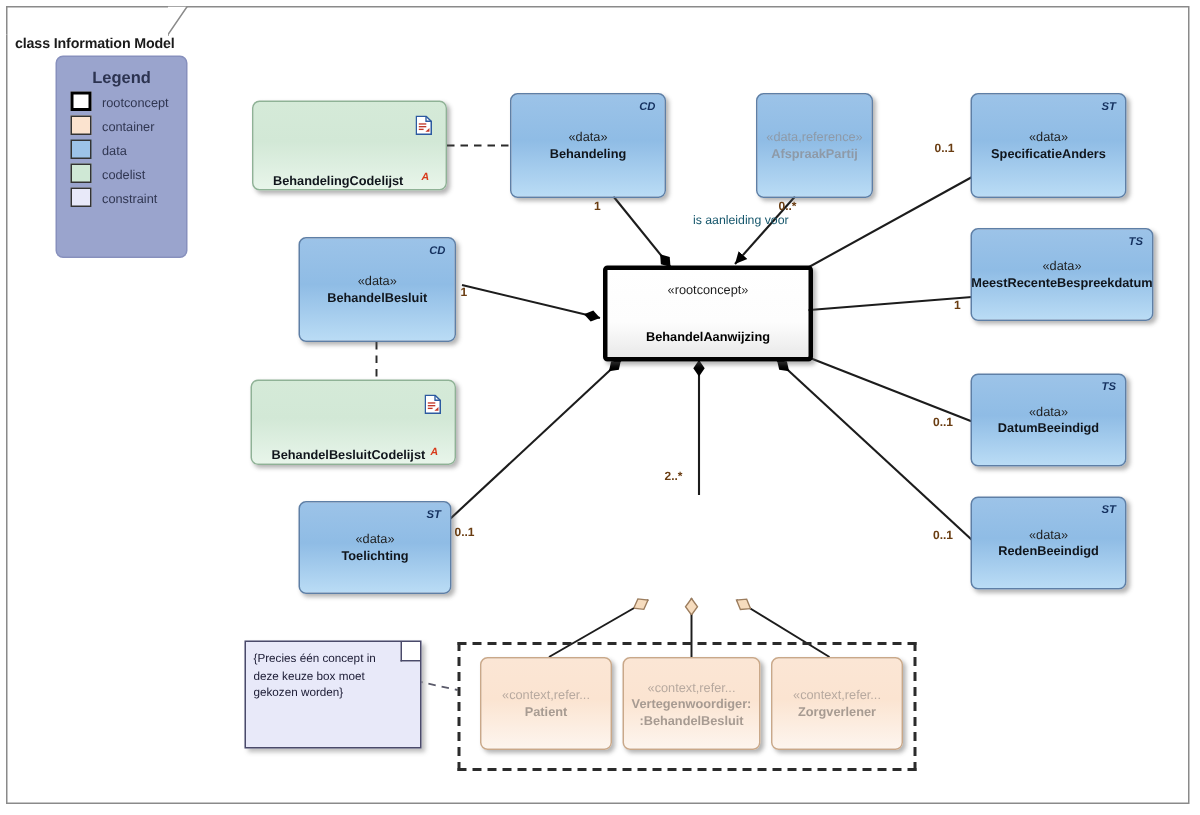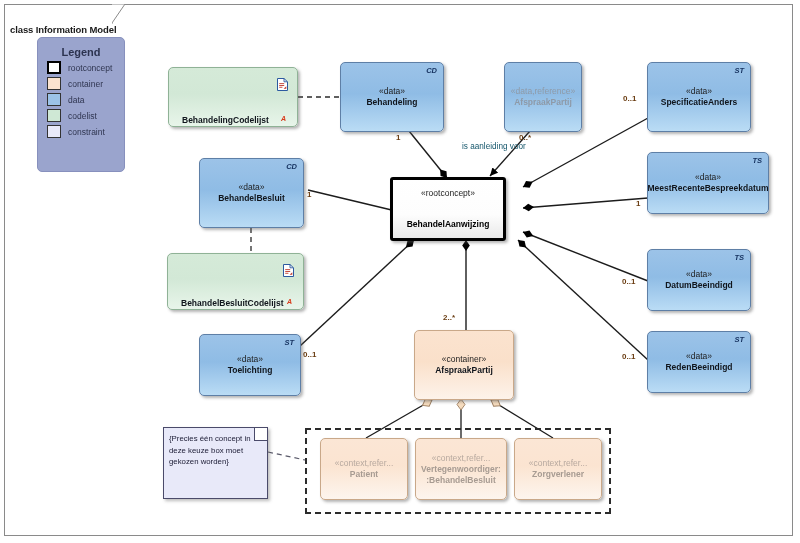--- a/index.html
+++ b/index.html
@@ -176,21 +176,21 @@
     right: 11px; bottom: 4px;
     font-size: 7px;
     font-style: italic;
     font-weight: bold;
     color: #d83a1a;
   }
   
   #note {
     position: absolute;
     left: 163px; top: 427px;
-    width: 105px; height: 72px;
+    width: 118px; height: 72px;
     background: #e8e9f9;
     border: 1px solid #4a4a6a;
     box-sizing: border-box;
     box-shadow: 2px 2px 3px rgba(90,90,90,0.4);
   }
   #note-text {
     font-size: 7.8px;
     line-height: 11.5px;
     color: #1a1a33;
     padding: 5px 6px 0 5px;
@@ -357,21 +357,21 @@
         <path d="M7,0.5 L7,3.8 L10.5,3.8" fill="none" stroke="#2c5aa0" stroke-width="0.9"></path>
         <rect x="2.2" y="5.2" width="5" height="0.9" fill="#c0392b"></rect>
         <rect x="2.2" y="7" width="5" height="0.9" fill="#c0392b"></rect>
         <rect x="2.2" y="8.8" width="3.2" height="0.9" fill="#c0392b"></rect>
         <path d="M6.6,10.8 L9.3,10.8 L9.3,8.3 Z" fill="#c0392b"></path>
       </svg>
     </span>
     <span class="a-mark">A</span>
   </div>
 
-  <div class="node rootconcept" style="left:390px; top:177px; width:116px; height:64px;gap:20px;">
+  <div class="node rootconcept" style="left:402px; top:177px; width:140px; height:64px;gap:20px;">
     <div class="stereo">«rootconcept»</div>
     <div class="nname">BehandelAanwijzing</div>
   </div>
 
   <div class="node data" style="left:647px; top:152px; width:122px; height:62px;">
     <span class="corner">TS</span>
     <div class="stereo">«data»</div>
     <div class="nname">MeestRecenteBespreekdatum</div>
   </div>
 
@@ -386,24 +386,20 @@
     <div class="stereo">«data»</div>
     <div class="nname">RedenBeeindigd</div>
   </div>
 
   <div class="node data" style="left:199px; top:334px; width:102px; height:62px;">
     <span class="corner">ST</span>
     <div class="stereo">«data»</div>
     <div class="nname">Toelichting</div>
   </div>
 
-  <div class="node container" style="left:414px; top:330px; width:100px; height:70px;">
-    <div class="stereo">«container»</div>
-    <div class="nname">AfspraakPartij</div>
-  </div>
 
   <div id="choice-box"></div>
 
   <div class="node context" style="left:320px; top:438px; width:88px; height:62px;">
     <div class="stereo">«context,refer...</div>
     <div class="nname">Patient</div>
   </div>
 
   <div class="node context" style="left:415px; top:438px; width:92px; height:62px;">
     <div class="stereo">«context,refer...</div>

